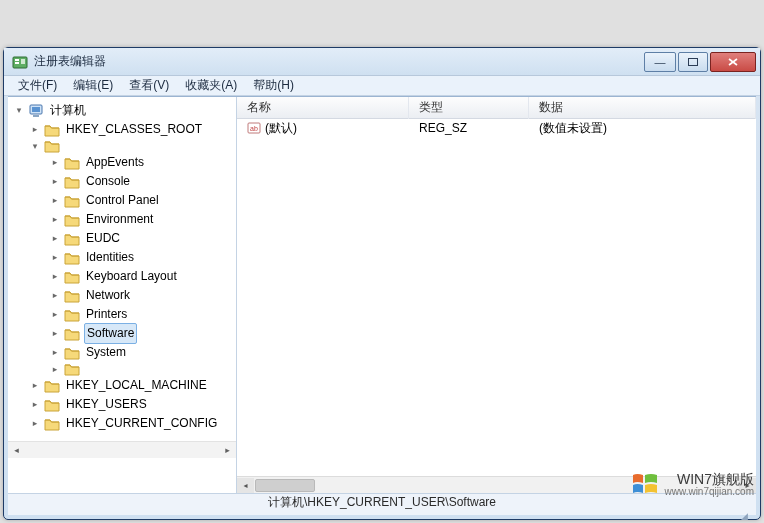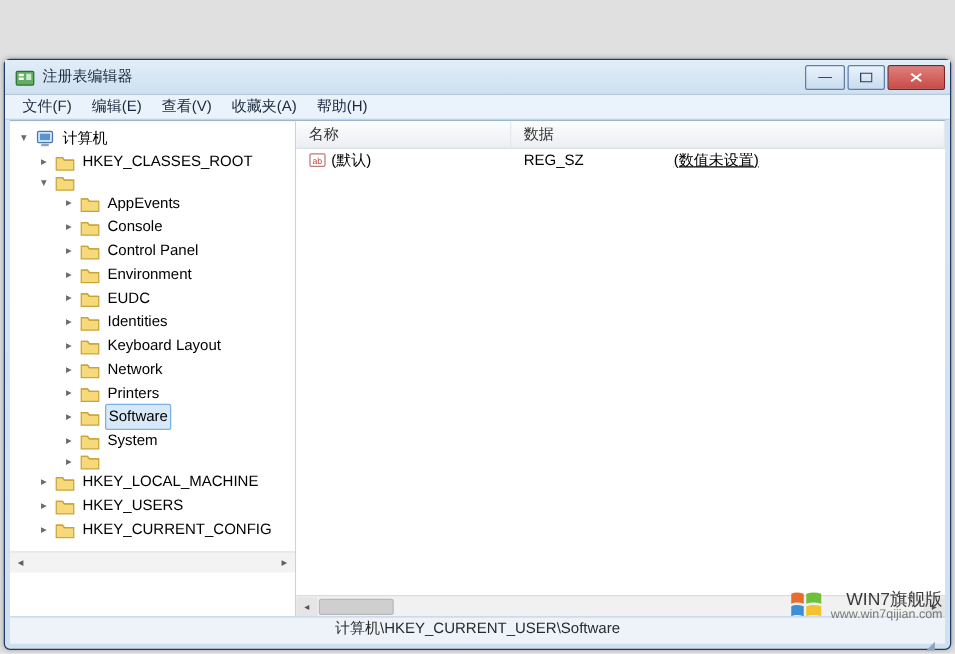--- a/index.html
+++ b/index.html
@@ -80,21 +80,21 @@
   }
   .col { padding:3px 10px; border-right:1px solid #e3e7ee; }
   .col.name { width:172px; }
   .col.type { width:120px; }
   .col.data { flex:1; }
   .rows { flex:1; overflow:auto; }
   .row { display:flex; height:18px; align-items:center; }
   .cell { padding:18px 10px; overflow:hidden; white-space:nowrap; }
   .cell.name { width:172px; display:flex; align-items:center; gap:4px;}
   .cell.type { width:120px; }
-  .cell.data { flex:1;text-decoration:underline; }
+  .cell.data { flex:1; }
   .val-icon { width:14px; height:14px; flex:0 0 14px; }
   .val-icon svg { width:14px; height:14px; display:block; }
   .tree { padding:4px 0 8px 4px; line-height:19px; }
   .node { display:flex; align-items:center; white-space:nowrap; }
   .expander {
     width:14px; height:14px; display:flex; align-items:center; justify-content:center;
     color:#6a6a6a; font-size:9px; margin-right:2px;
     cursor:pointer;
   }
   .folder-icon { width:16px; height:14px; margin-right:4px; flex:0 0 16px;}
@@ -362,20 +362,21 @@
         </div>
       <div class="bottom-scroll-left">
         <div class="sb-arrow">◂</div>
         <div class="sb-arrow" style="margin-left:auto">▸</div>
       </div>
     </div>
 
     <div class="list-pane">
       <div class="cols">
         <div class="col name">名称</div>
+        <div class="col type">类型</div>
         <div class="col data">数据</div>
       </div>
       <div class="rows" id="rows">
   <div class="row">
     <div class="cell name">
               <span class="val-icon">
                 <svg viewBox="0 0 14 14">
                   <rect x="1" y="2" width="12" height="10" rx="1" fill="#fff" stroke="#c07a7a"></rect>
                   <text x="3" y="10" font-size="7" fill="#c24141" font-family="sans-serif">ab</text>
                 </svg>

